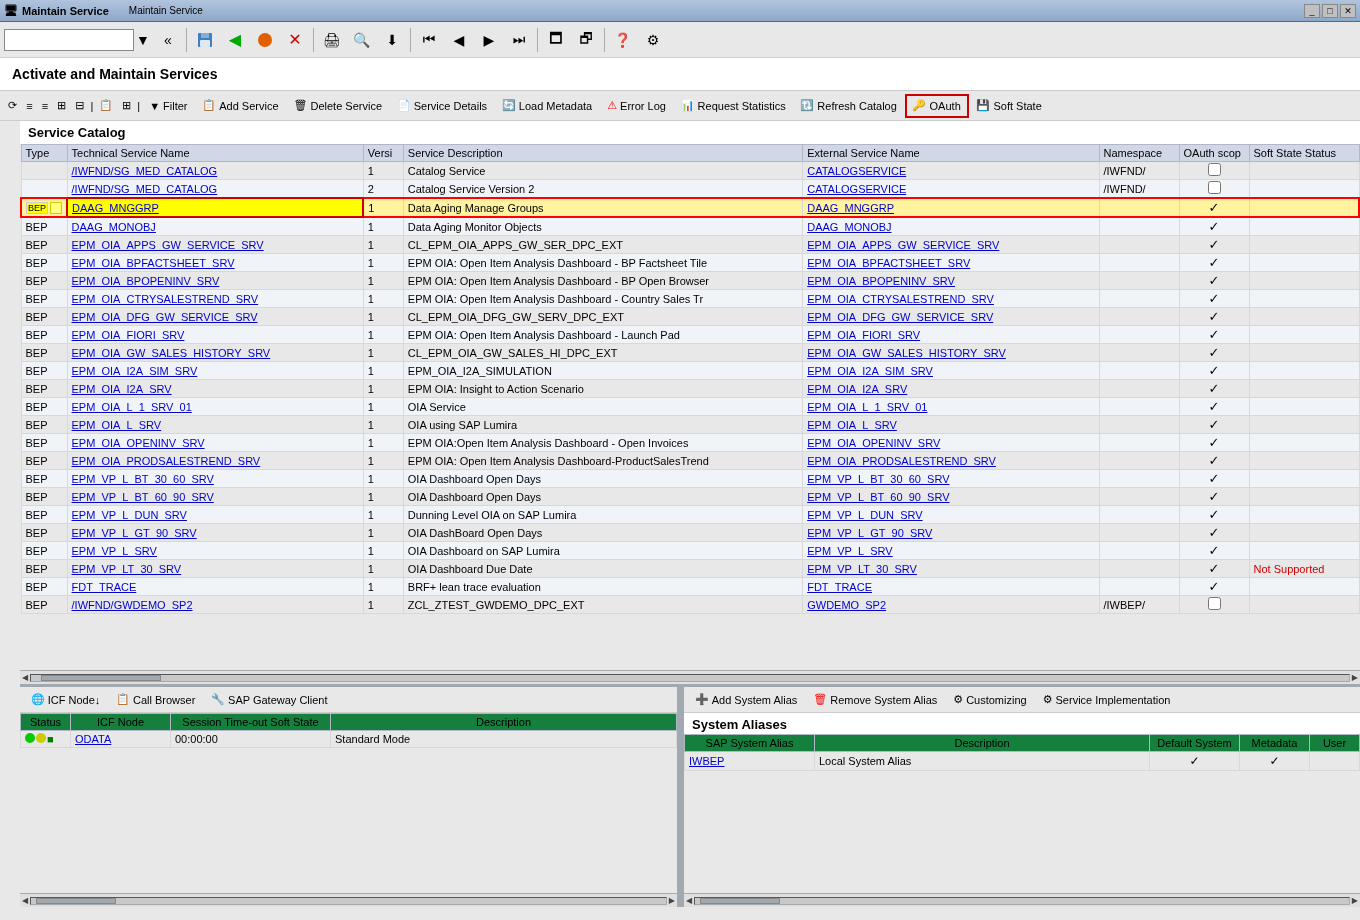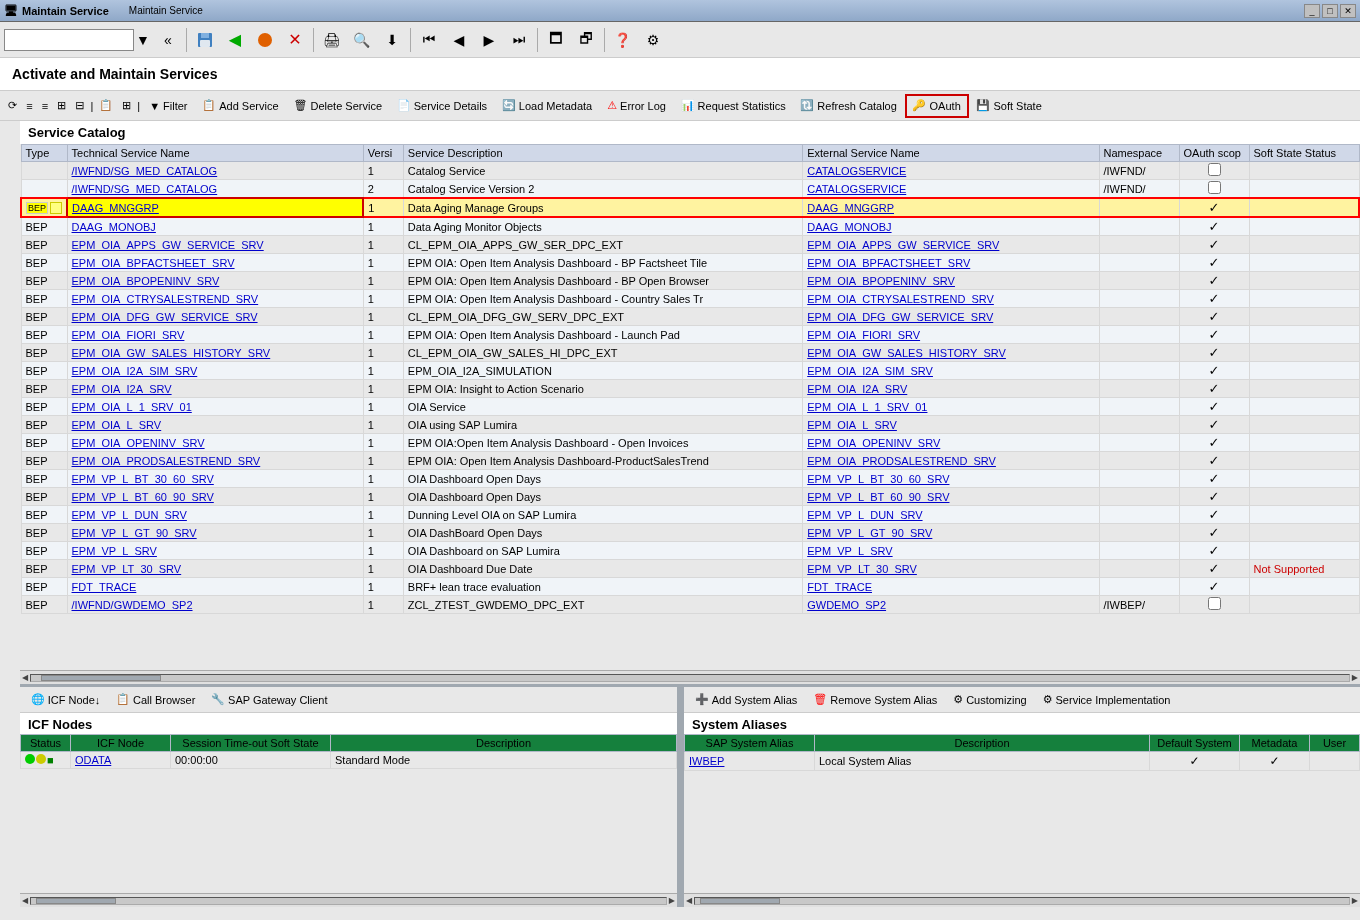--- a/index.html
+++ b/index.html
@@ -666,21 +666,20 @@
         </button>
         <button class="act-btn">
           <span>📋</span>
           <span>Call Browser</span>
         </button>
         <button class="act-btn">
           <span>🔧</span>
           <span>SAP Gateway Client</span>
         </button>
       </div>
-      <div class="icf-title">ICF Nodes</div>
       <div class="lower-tables">
         <table class="pane-table">
           <thead>
             <tr>
               <th style="width:50px;">Status</th>
               <th style="width:100px;">ICF Node</th>
               <th style="width:160px;">Session Time-out Soft State</th>
               <th>Description</th>
             </tr>
           </thead>

